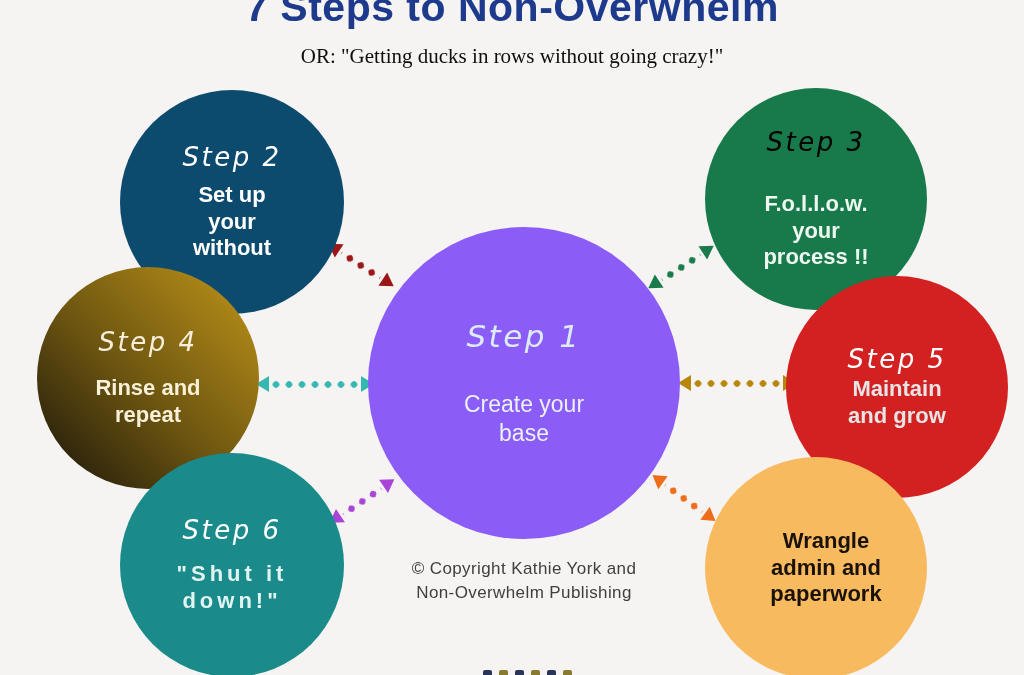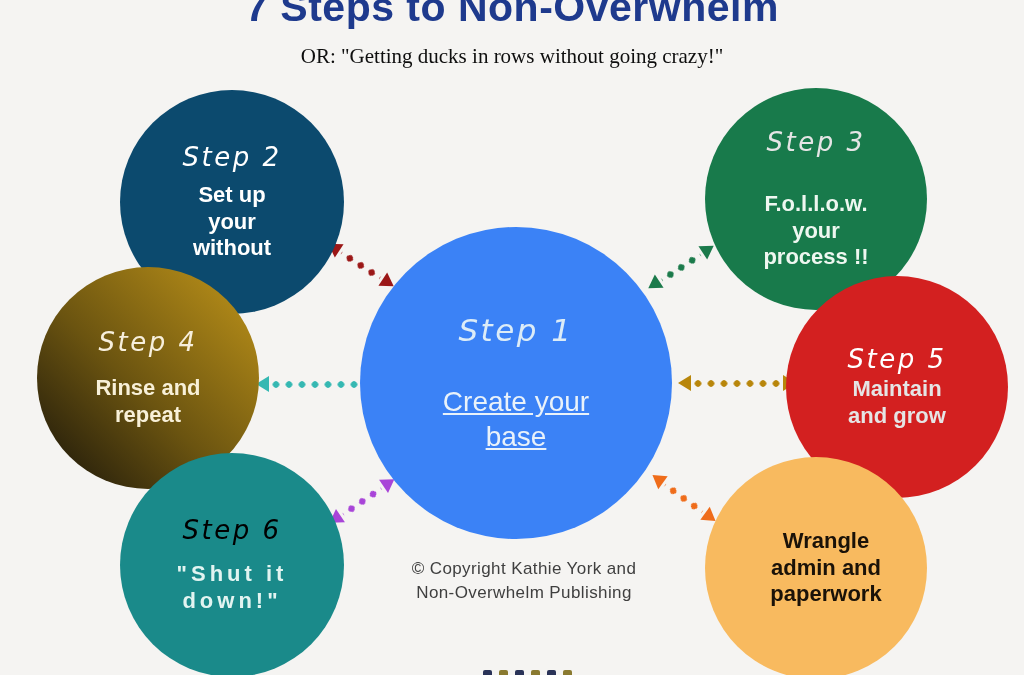--- a/index.html
+++ b/index.html
@@ -23,38 +23,38 @@
   .circle{
     position:absolute;border-radius:50%;
     display:flex;flex-direction:column;align-items:center;justify-content:center;
     text-align:center;
   }
   .step-label{
     font-family:"DejaVu Sans",cursive,sans-serif;
     font-style:italic;letter-spacing:2.5px;font-size:26px;
   }
   .step-body{font-weight:bold;font-size:22px;line-height:1.22;}
-  .c1{left:360px;top:227px;width:312px;height:312px;background:#3b82f6;}
+  .c1{left:368px;top:227px;width:312px;height:312px;background:#8b5cf6;}
   .c1 .step-label{color:#dcecf7;font-size:31px;margin-bottom:36px;}
-  .c1 .step-body{color:#e9f2fa;font-weight:400;font-size:28px;line-height:1.25;text-decoration:underline;}
+  .c1 .step-body{color:#e9f2fa;font-weight:400;font-size:23px;line-height:1.25;}
   .c2{left:120px;top:90px;width:224px;height:224px;background:#0c4a6e;}
   .c2 .step-label{color:#ffffff;margin-bottom:10px;}
   .c2 .step-body{color:#ffffff;}
   .c3{left:705px;top:88px;width:222px;height:222px;background:#187a4b;}
-  .c3 .step-label{color:#e5e5e5;margin-bottom:10px;}
+  .c3 .step-label{color:#000000;margin-bottom:10px;}
   .c3 .step-body{color:#eef7f0;margin-top:24px;}
   .c4{left:37px;top:267px;width:222px;height:222px;
       background:linear-gradient(45deg,#16120a 0%,#6b5410 45%,#b28a18 90%);}
   .c4 .step-label{color:#f7efdc;margin-bottom:18px;}
   .c4 .step-body{color:#f8f0d8;}
   .c5{left:786px;top:276px;width:222px;height:222px;background:#d32020;}
   .c5 .step-label{color:#ffffff;margin-bottom:2px;}
   .c5 .step-body{color:#e5e5e5;}
   .c6{left:120px;top:453px;width:224px;height:224px;background:#1a8a8a;}
-  .c6 .step-label{color:#000000;margin-bottom:16px;}
+  .c6 .step-label{color:#ffffff;margin-bottom:16px;}
   .c6 .step-body{color:#e2f4f1;letter-spacing:4px;}
   .c7{left:705px;top:457px;width:222px;height:222px;background:#f8ba5f;}
   .c7 .step-label{color:#e2641c;margin-bottom:8px;}
   .c7 .step-body{color:#1a1208;margin-left:20px;}
   
   .arrow{
     position:absolute;height:18px;display:flex;align-items:center;
     transform-origin:center;
   }
   .ah{width:0;height:0;border-top:8px solid transparent;border-bottom:8px solid transparent;}

